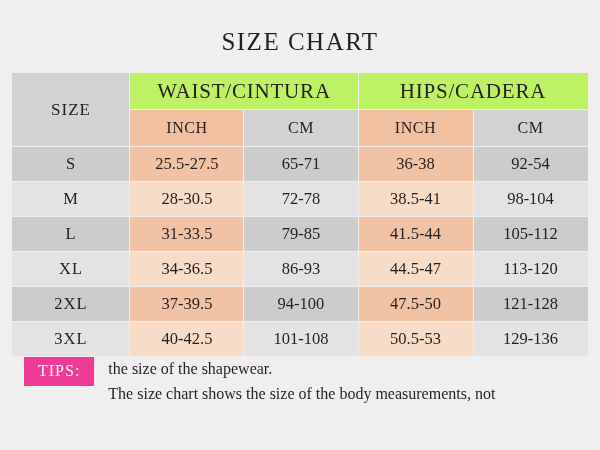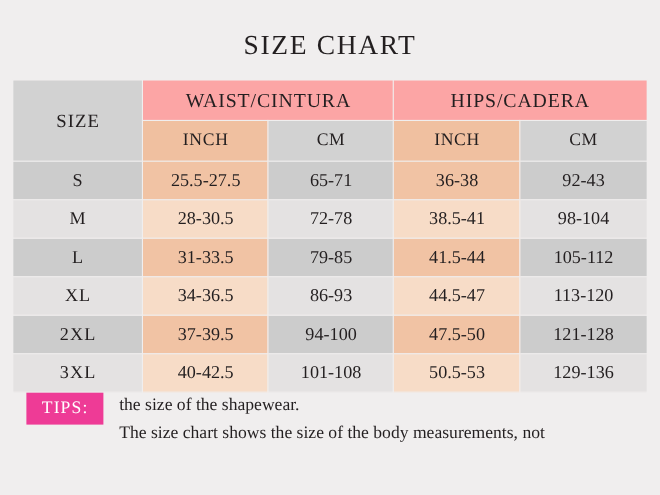--- a/index.html
+++ b/index.html
@@ -36,23 +36,23 @@
   }
   table.chart td, table.chart th {
     border: 1px solid #f0eeee;
     text-align: center;
     font-weight: normal;
     font-family: "Liberation Serif", serif;
     color: #231f20;
   }
   .grp-head {
     height: 34px;
-    font-size: 18px;
+    font-size: 21px;
     letter-spacing: 0.8px;
-    background: #fca5a5;
+    background: #bef264;
   }
   .sub-head {
     height: 34px;
     font-size: 16px;
     letter-spacing: 0.6px;
     background: #d2d2d2;
   }
   .sub-head.peach {
     background: #f0c0a0;
     margin-top: 12px;
@@ -124,21 +124,21 @@
         <th class="sub-head peach">INCH</th>
         <th class="sub-head">CM</th>
       </tr>
     </thead>
     <tbody>
       <tr class="row-odd">
         <td class="size-cell data">S</td>
         <td class="data peach">25.5-27.5</td>
         <td class="data gray">65-71</td>
         <td class="data peach">36-38</td>
-        <td class="data gray">92-43</td>
+        <td class="data gray">92-54</td>
       </tr>
       <tr class="row-even">
         <td class="size-cell data">M</td>
         <td class="data peach">28-30.5</td>
         <td class="data gray">72-78</td>
         <td class="data peach">38.5-41</td>
         <td class="data gray">98-104</td>
       </tr>
       <tr class="row-odd">
         <td class="size-cell data">L</td>

